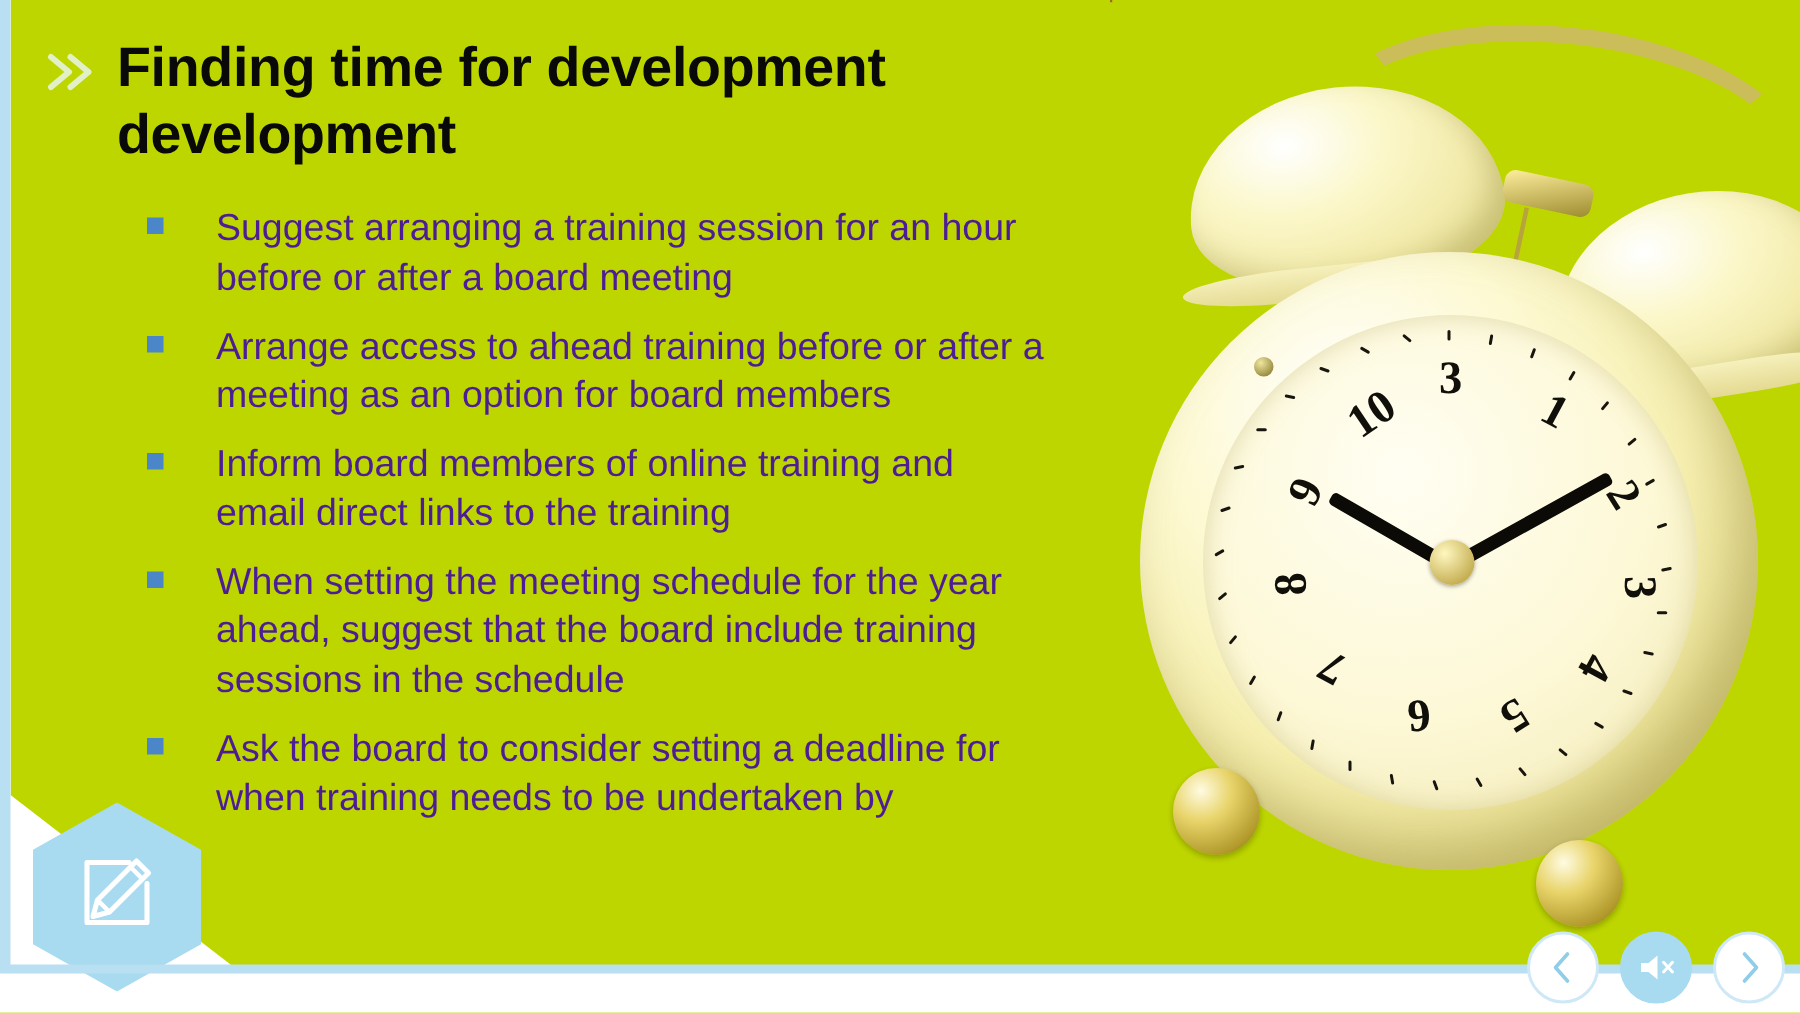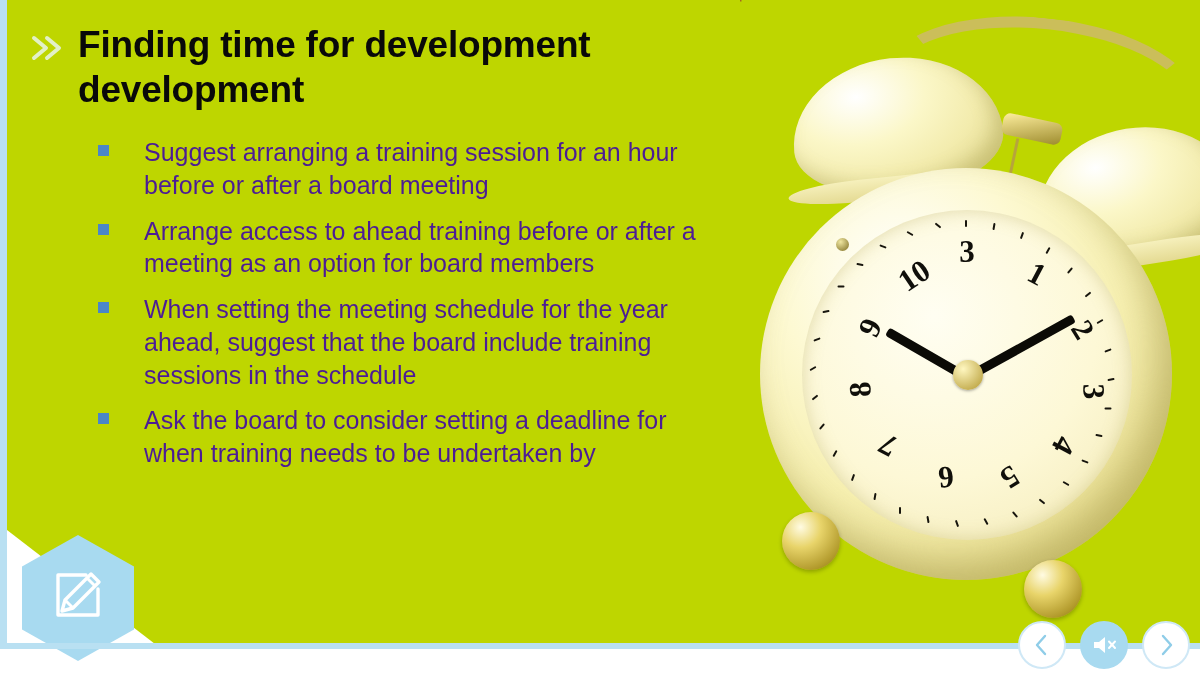--- a/index.html
+++ b/index.html
@@ -275,20 +275,24 @@
     <div class="bullet-row">
       <span class="bullet-mark"></span>
       <div class="bullet-text">Suggest arranging a training session for an hour before or after a board meeting</div>
     </div>
     <div class="bullet-row">
       <span class="bullet-mark"></span>
       <div class="bullet-text">Arrange access to ahead training before or after a meeting as an option for board members</div>
     </div>
     <div class="bullet-row">
       <span class="bullet-mark"></span>
+      <div class="bullet-text">Inform board members of online training and email direct links to the training</div>
+    </div>
+    <div class="bullet-row">
+      <span class="bullet-mark"></span>
       <div class="bullet-text">When setting the meeting schedule for the year ahead, suggest that the board include training sessions in the schedule</div>
     </div>
     <div class="bullet-row">
       <span class="bullet-mark"></span>
       <div class="bullet-text">Ask the board to consider setting a deadline for when training needs to be undertaken by</div>
     </div>
   </div>
 
   <div class="hex"></div>
   <div class="hex-icon">

